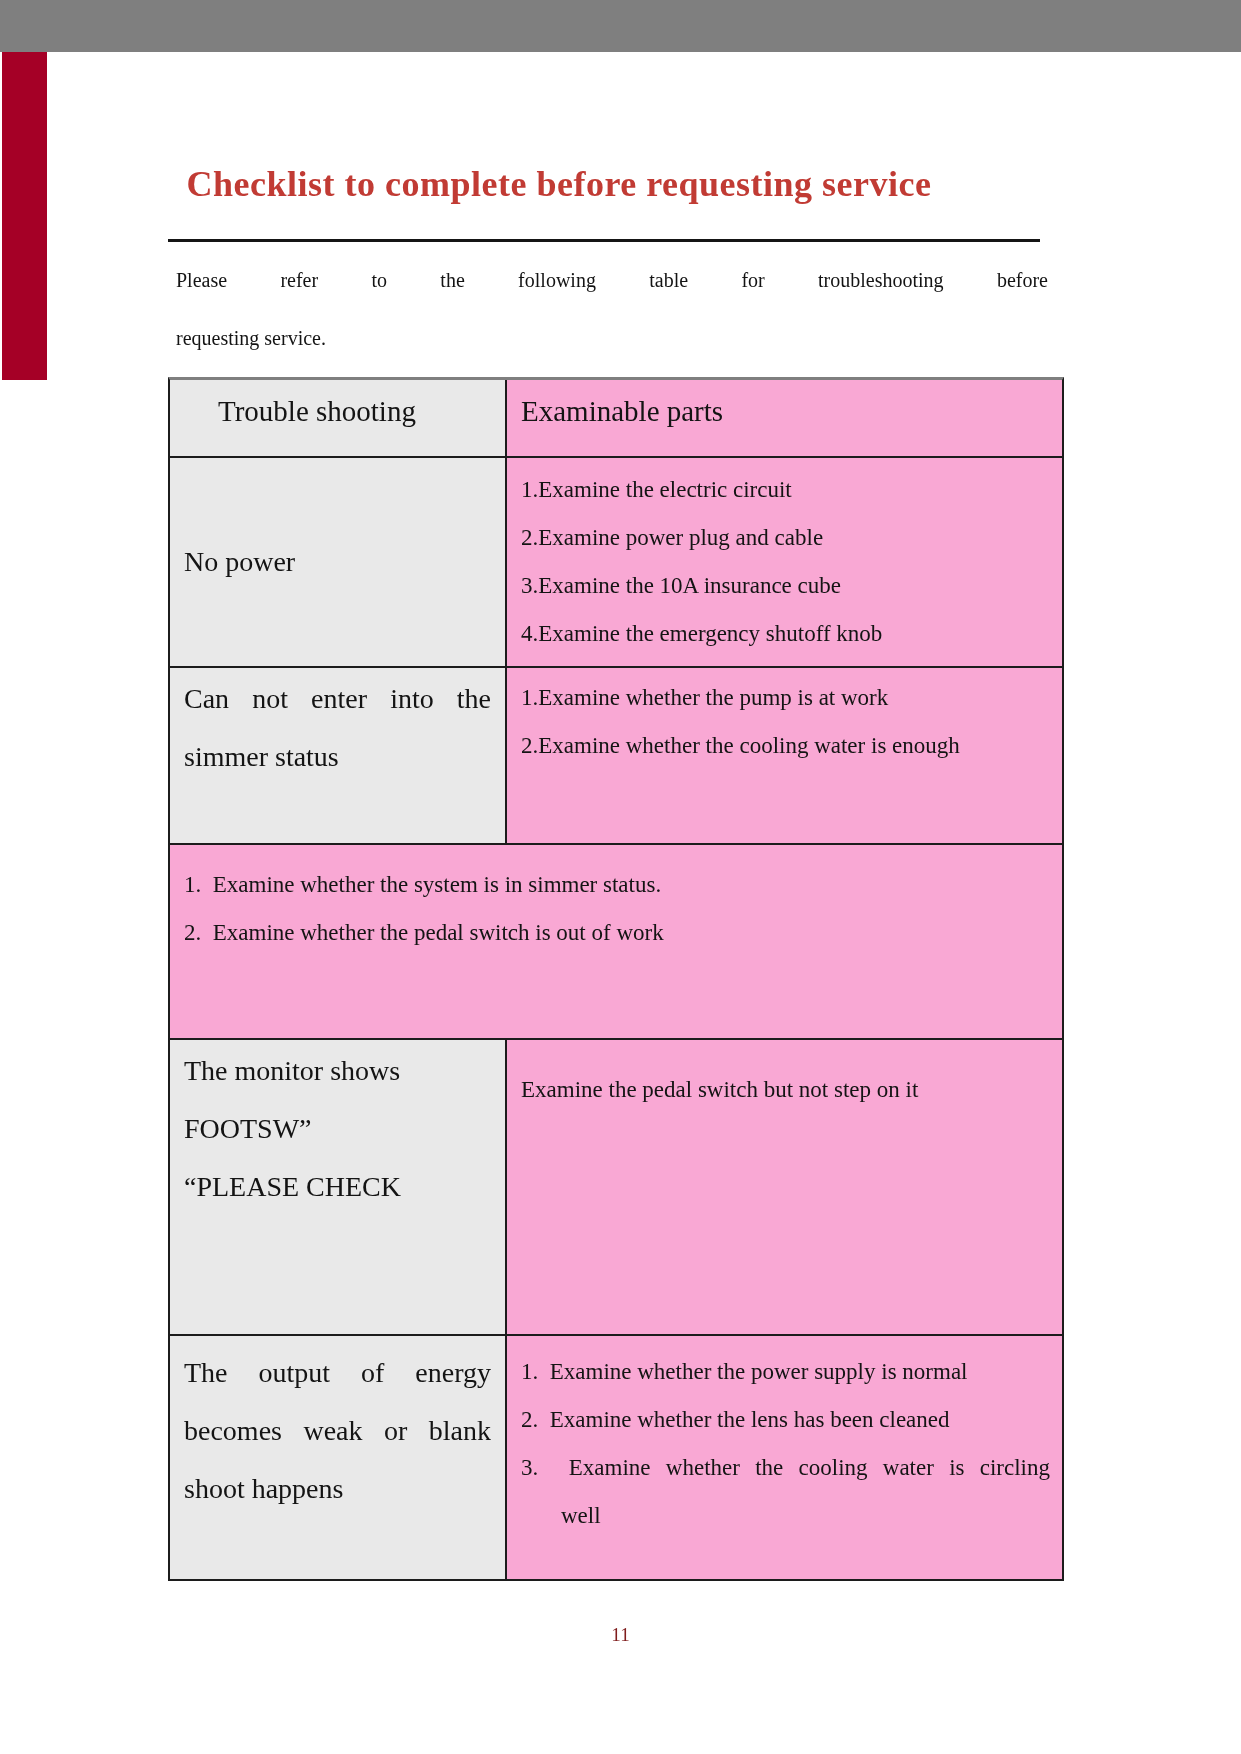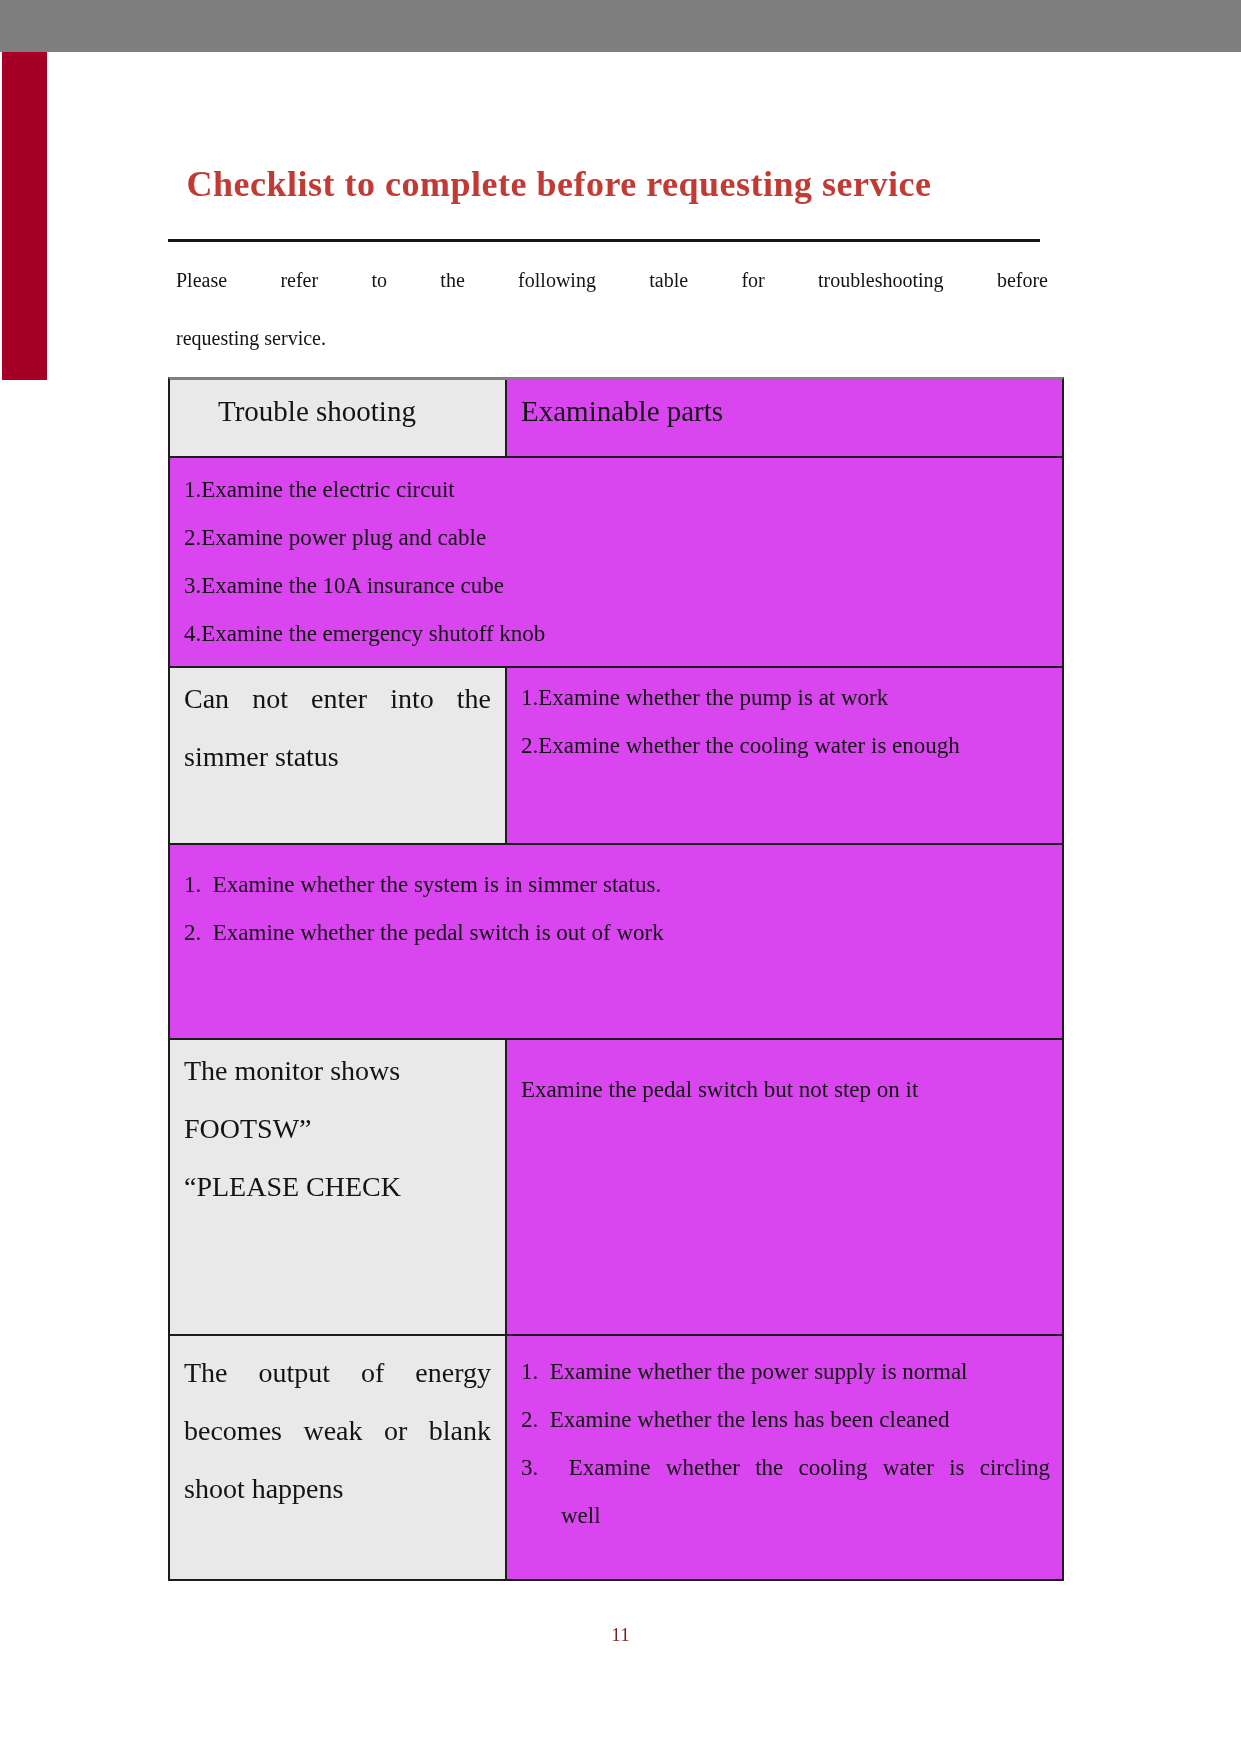--- a/index.html
+++ b/index.html
@@ -25,21 +25,21 @@
   .para {
     position: absolute; left: 168px; top: 251px; width: 872px;
     font-size: 20px; font-weight: normal; line-height: 58px; margin-left: 8px;
   }
 
   .jl { text-align: justify; text-align-last: justify; }
 
   .table {
     position: absolute; left: 168px; top: 377px; width: 896px;
     border: 2px solid #1c1c1c; border-top: 3px solid #7f7f7f;
-    box-sizing: border-box; background: #d946ef;
+    box-sizing: border-box; background: #f9a8d4;
   }
   .trow { display: flex; border-bottom: 2px solid #1c1c1c; box-sizing: border-box; }
   .trow:last-child { border-bottom: none; }
 
   .pcell {
     width: 337px; flex: 0 0 337px; box-sizing: border-box;
     background: var(--row-label-bg, #e9e9e9);
     border-right: 2px solid #1c1c1c;
     padding: 0 14px; font-size: 28px; line-height: 58px;
   }
@@ -95,20 +95,23 @@
 </div>
 
 <div class="table">
 
   <div class="trow rh">
     <div class="pcell">Trouble shooting</div>
     <div class="xcell">Examinable parts</div>
   </div>
 
   <div class="trow r1">
+    <div class="pcell">
+      <div>No power</div>
+    </div>
     <div class="xcell">
       <div>1.Examine the electric circuit</div>
       <div>2.Examine power plug and cable</div>
       <div>3.Examine the 10A insurance cube</div>
       <div>4.Examine the emergency shutoff knob</div>
     </div>
   </div>
 
   <div class="trow r2">
     <div class="pcell">

